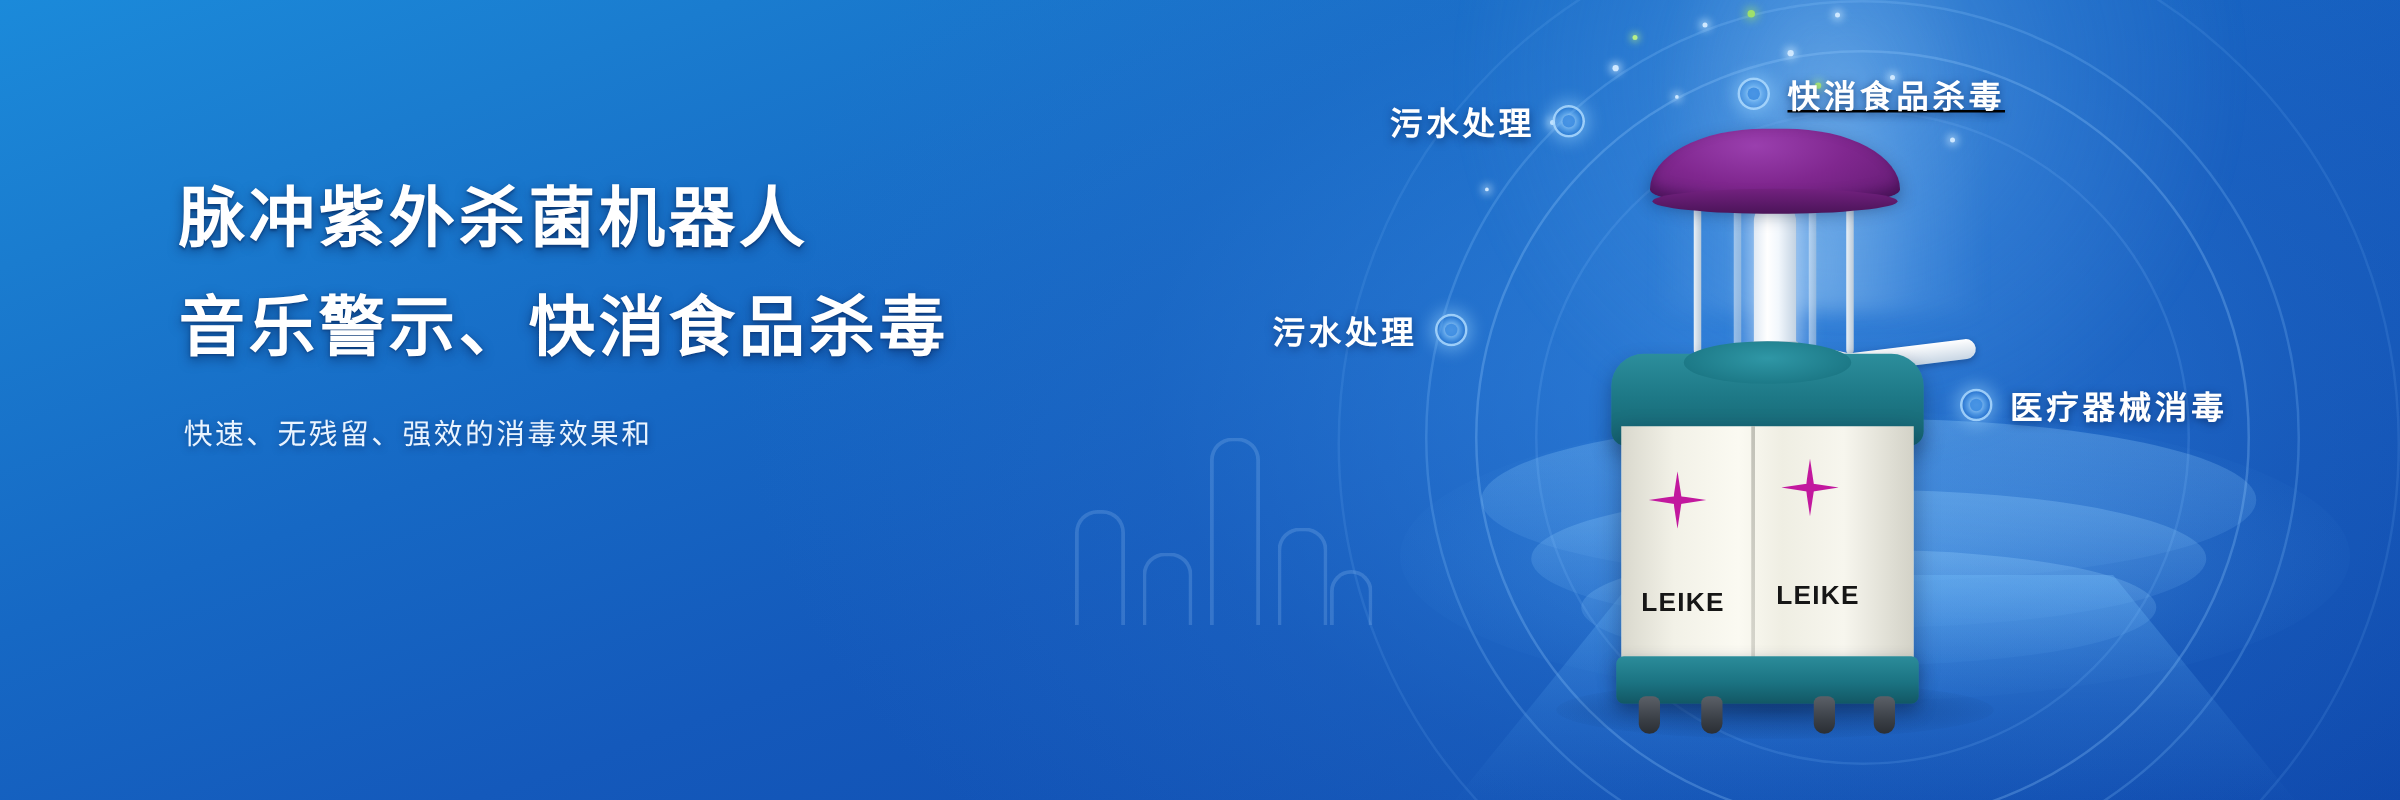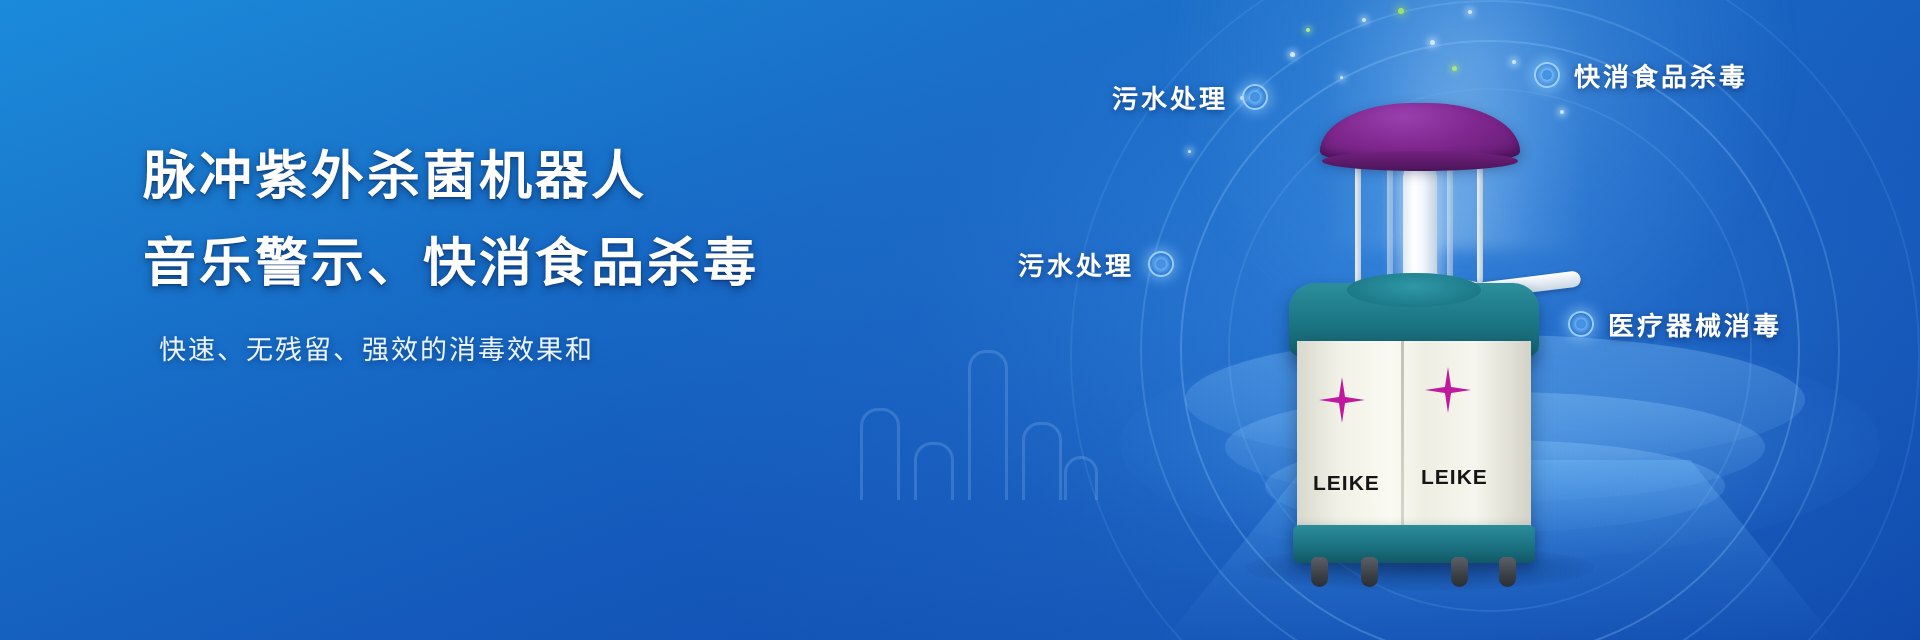--- a/index.html
+++ b/index.html
@@ -80,24 +80,24 @@
     font-size:53px;
     font-weight:700;
     letter-spacing:3px;
     line-height:1.0;
     text-shadow:0 3px 9px rgba(3,30,80,0.55), 0 1px 2px rgba(3,30,80,0.5);
     white-space:nowrap;
   }
   .headline.line2{margin-top:34px;}
   .subcopy{margin-top:44px;}
   .subcopy p{
-    margin:0 0 19px 16px;
+    margin:0 0 19px 4px;
     font-family:"Liberation Serif","DejaVu Serif",serif;
     color:#eaf4ff;
-    font-size:27px;
+    font-size:23px;
     letter-spacing:2px;
     line-height:1.25;
     text-shadow:0 2px 6px rgba(3,30,80,0.5);
     white-space:nowrap;
   }
 
   
   .feature{position:absolute;display:flex;align-items:center;gap:14px;white-space:nowrap;}
   .feature .ftxt{
     font-family:"Liberation Serif","DejaVu Serif",serif;
@@ -112,21 +112,21 @@
     position:relative;
   }
   .node::after{
     content:"";position:absolute;left:50%;top:50%;width:10px;height:10px;margin:-5px 0 0 -5px;
     border-radius:50%;background:rgba(60,140,225,0.9);
   }
   .feature.left-lbl{flex-direction:row;}
   .feature.right-lbl{flex-direction:row;justify-content:flex-end;}
 
   #feat-0{left:1112px;top:78px;}     
-  #feat-1{left:1534px;top:56px;}     
+  #feat-1{left:1390px;top:56px;text-decoration:underline;}     
   #feat-2{left:1018px;top:245px;}    
   #feat-3{left:1568px;top:305px;}    
 
   
   .robot{position:absolute;left:1275px;top:95px;width:290px;height:480px;}
 
   .dome{
     position:absolute;left:45px;top:8px;width:200px;height:62px;
     background:radial-gradient(ellipse at 42% 22%,#9a3fae 0%,#80278f 45%,#5f1a6e 100%);
     border-radius:50% 50% 46% 46% / 86% 86% 24% 24%;

